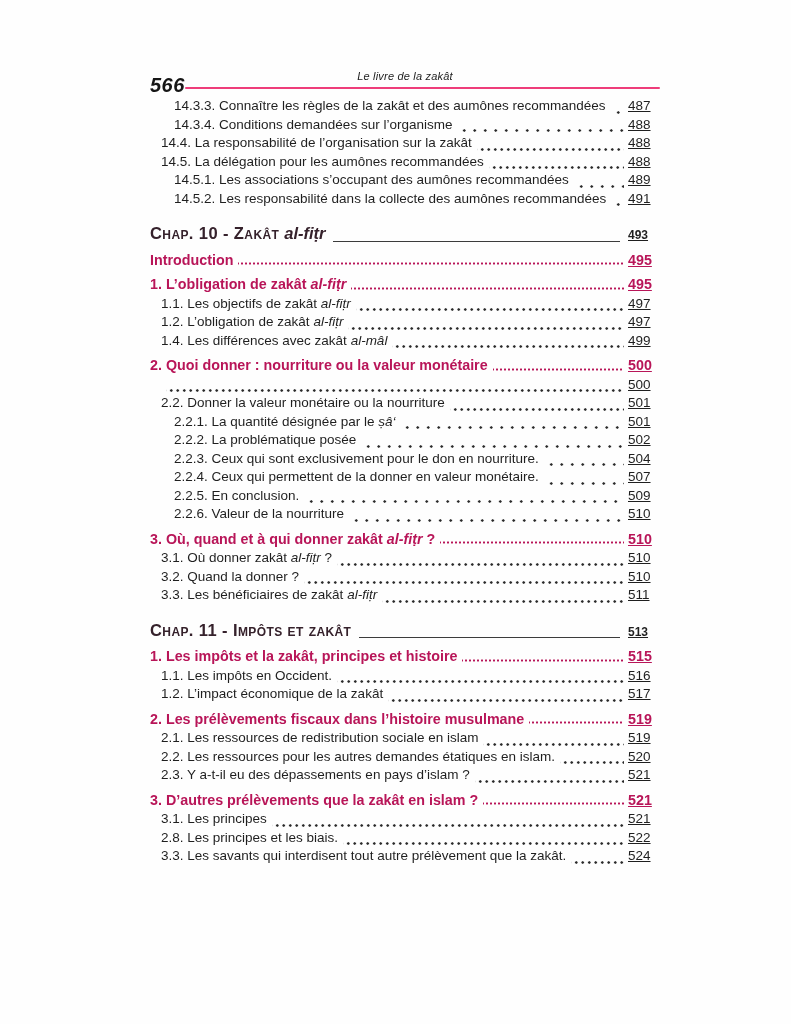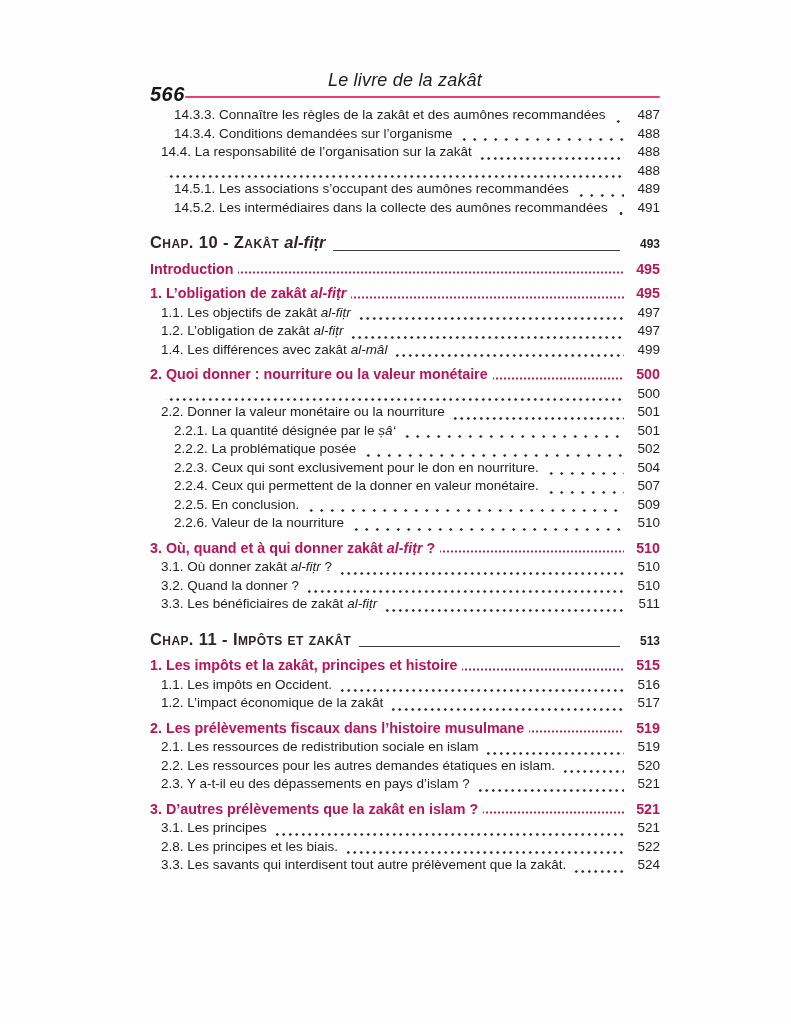--- a/index.html
+++ b/index.html
@@ -10,33 +10,33 @@
   }
   html,body{margin:0;padding:0;background:#e9e9e9;}
   .page{
     width:791px;height:1024px;background:#fefefe;margin:0 auto;
     box-sizing:border-box;padding:70px 131px 0 150px;
     font-family:"Liberation Sans","DejaVu Sans",sans-serif;
     color:var(--ink);overflow:hidden;
   }
   
   .running-title{
-    text-align:center;font-style:italic;font-size:18px;color:#1c1c1c;
+    text-align:center;font-style:italic;font-size:11px;color:#1c1c1c;
     letter-spacing:.2px;
   }
   .hdr-line{display:flex;align-items:center;gap:0;margin-top:-8px;font-style:italic;}
   .folio{font-weight:700;font-size:20px;color:#161616;letter-spacing:.5px;}
   .hdr-rule{flex:1;height:2px;background:var(--rule-pink);margin-top:5px;border-radius:1px;}
   
   .toc{}
   .row{display:flex;align-items:baseline;font-size:13.5px;line-height:18.5px;}
   .row .label{white-space:nowrap;}
   .row .leader{flex:1 1 auto;min-width:10px;height:13px;align-self:flex-end;
     margin:0 4px 1px 5px;background-repeat:repeat-x;background-position:2px bottom;}
-  .row .pg{min-width:32px;text-align:right;white-space:nowrap;}
+  .row .pg{min-width:32px;text-align:left;white-space:nowrap;text-decoration:underline;}
   .it{font-style:italic;}
   .sc{font-variant:small-caps;letter-spacing:.4px;}
   
   .e2{padding-left:11px;}
   .e2 .leader,.e3 .leader{
     background-image:radial-gradient(circle,#2a2a2a 1.1px,transparent 1.45px);
     background-size:6.5px 5px;
   }
   
   .e3{padding-left:24px;}
@@ -78,30 +78,31 @@
         <span class="label"><span>14.3.4. Conditions demandées sur l’organisme</span></span>
         <span class="leader"></span>
         <span class="pg">488</span>
       </div>
       <div class="row e2">
         <span class="label"><span>14.4. La responsabilité de l’organisation sur la zakât</span></span>
         <span class="leader"></span>
         <span class="pg">488</span>
       </div>
       <div class="row e2">
+        <span class="label"><span>14.5. La délégation pour les aumônes recommandées</span></span>
         <span class="leader"></span>
         <span class="pg">488</span>
       </div>
       <div class="row e3">
         <span class="label"><span>14.5.1. Les associations s’occupant des aumônes recommandées</span></span>
         <span class="leader"></span>
         <span class="pg">489</span>
       </div>
       <div class="row e3">
-        <span class="label"><span>14.5.2. Les intermédiaires dans la collecte des aumônes recommandées</span></span>
+        <span class="label"><span>14.5.2. Les responsabilité dans la collecte des aumônes recommandées</span></span>
         <span class="leader"></span>
         <span class="pg">491</span>
       </div>
       <div class="row chapter">
         <span class="label"><span class="sc">Chap. 10 - Zakât </span><span class="it">al-fiṭr</span></span>
         <span class="leader"></span>
         <span class="pg">493</span>
       </div>
       <div class="row h1">
         <span class="label"><span>Introduction</span></span>

